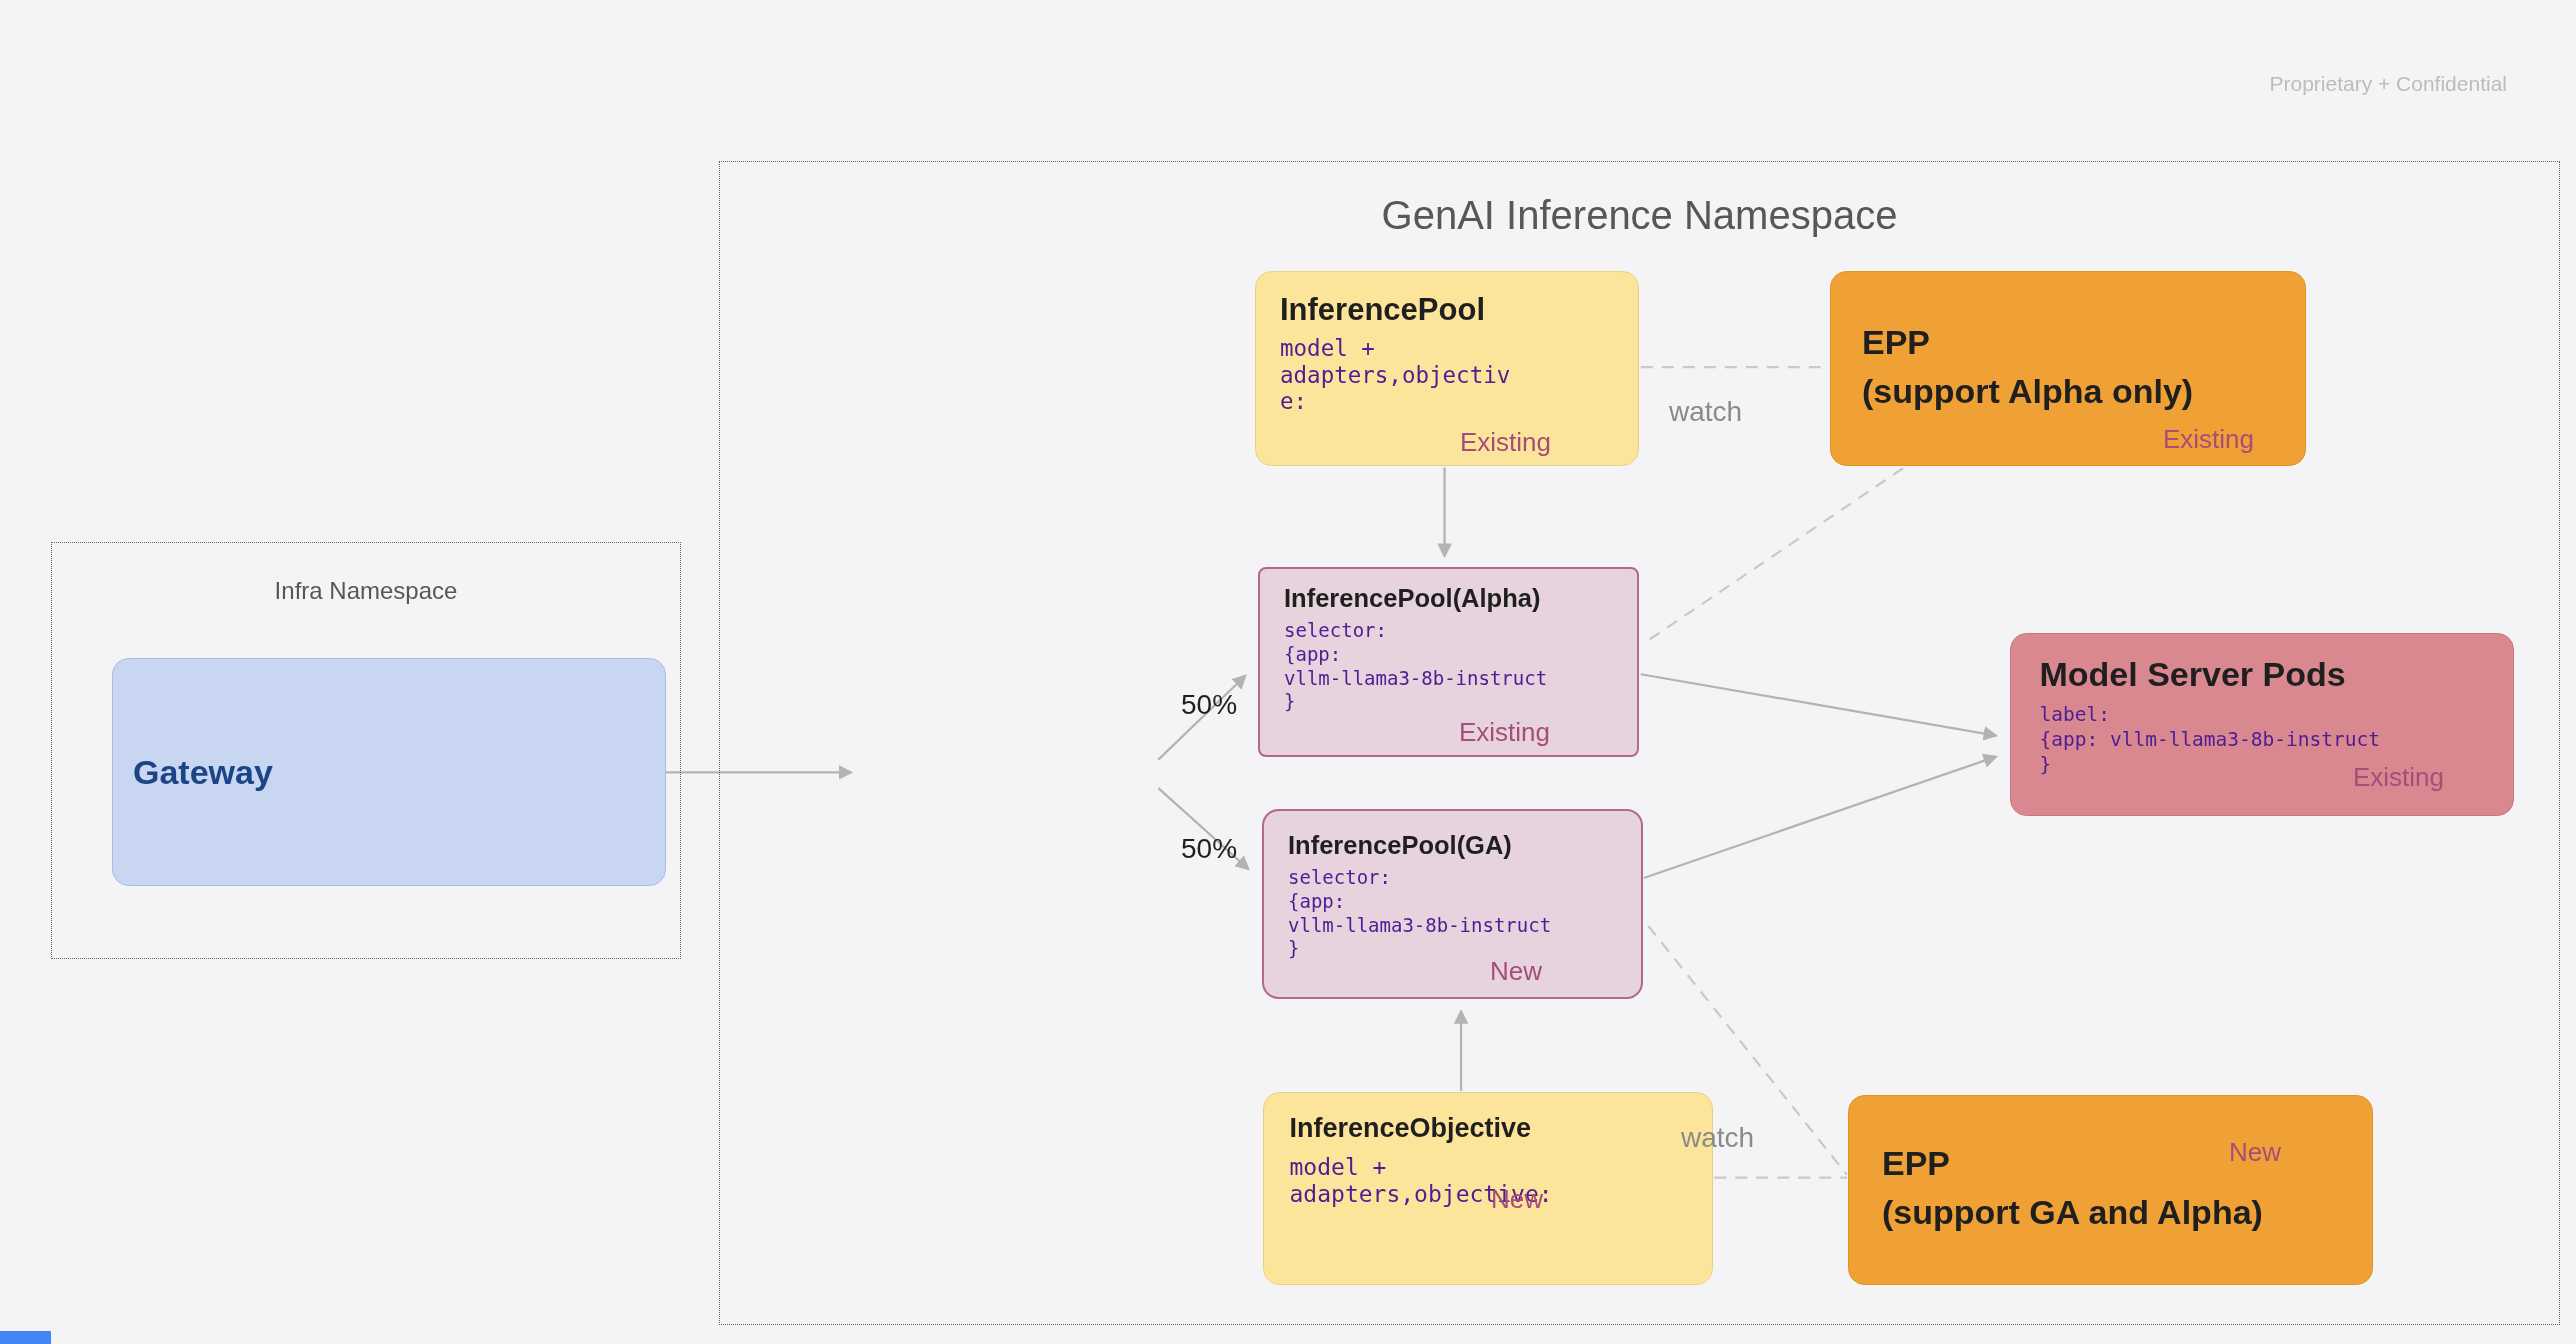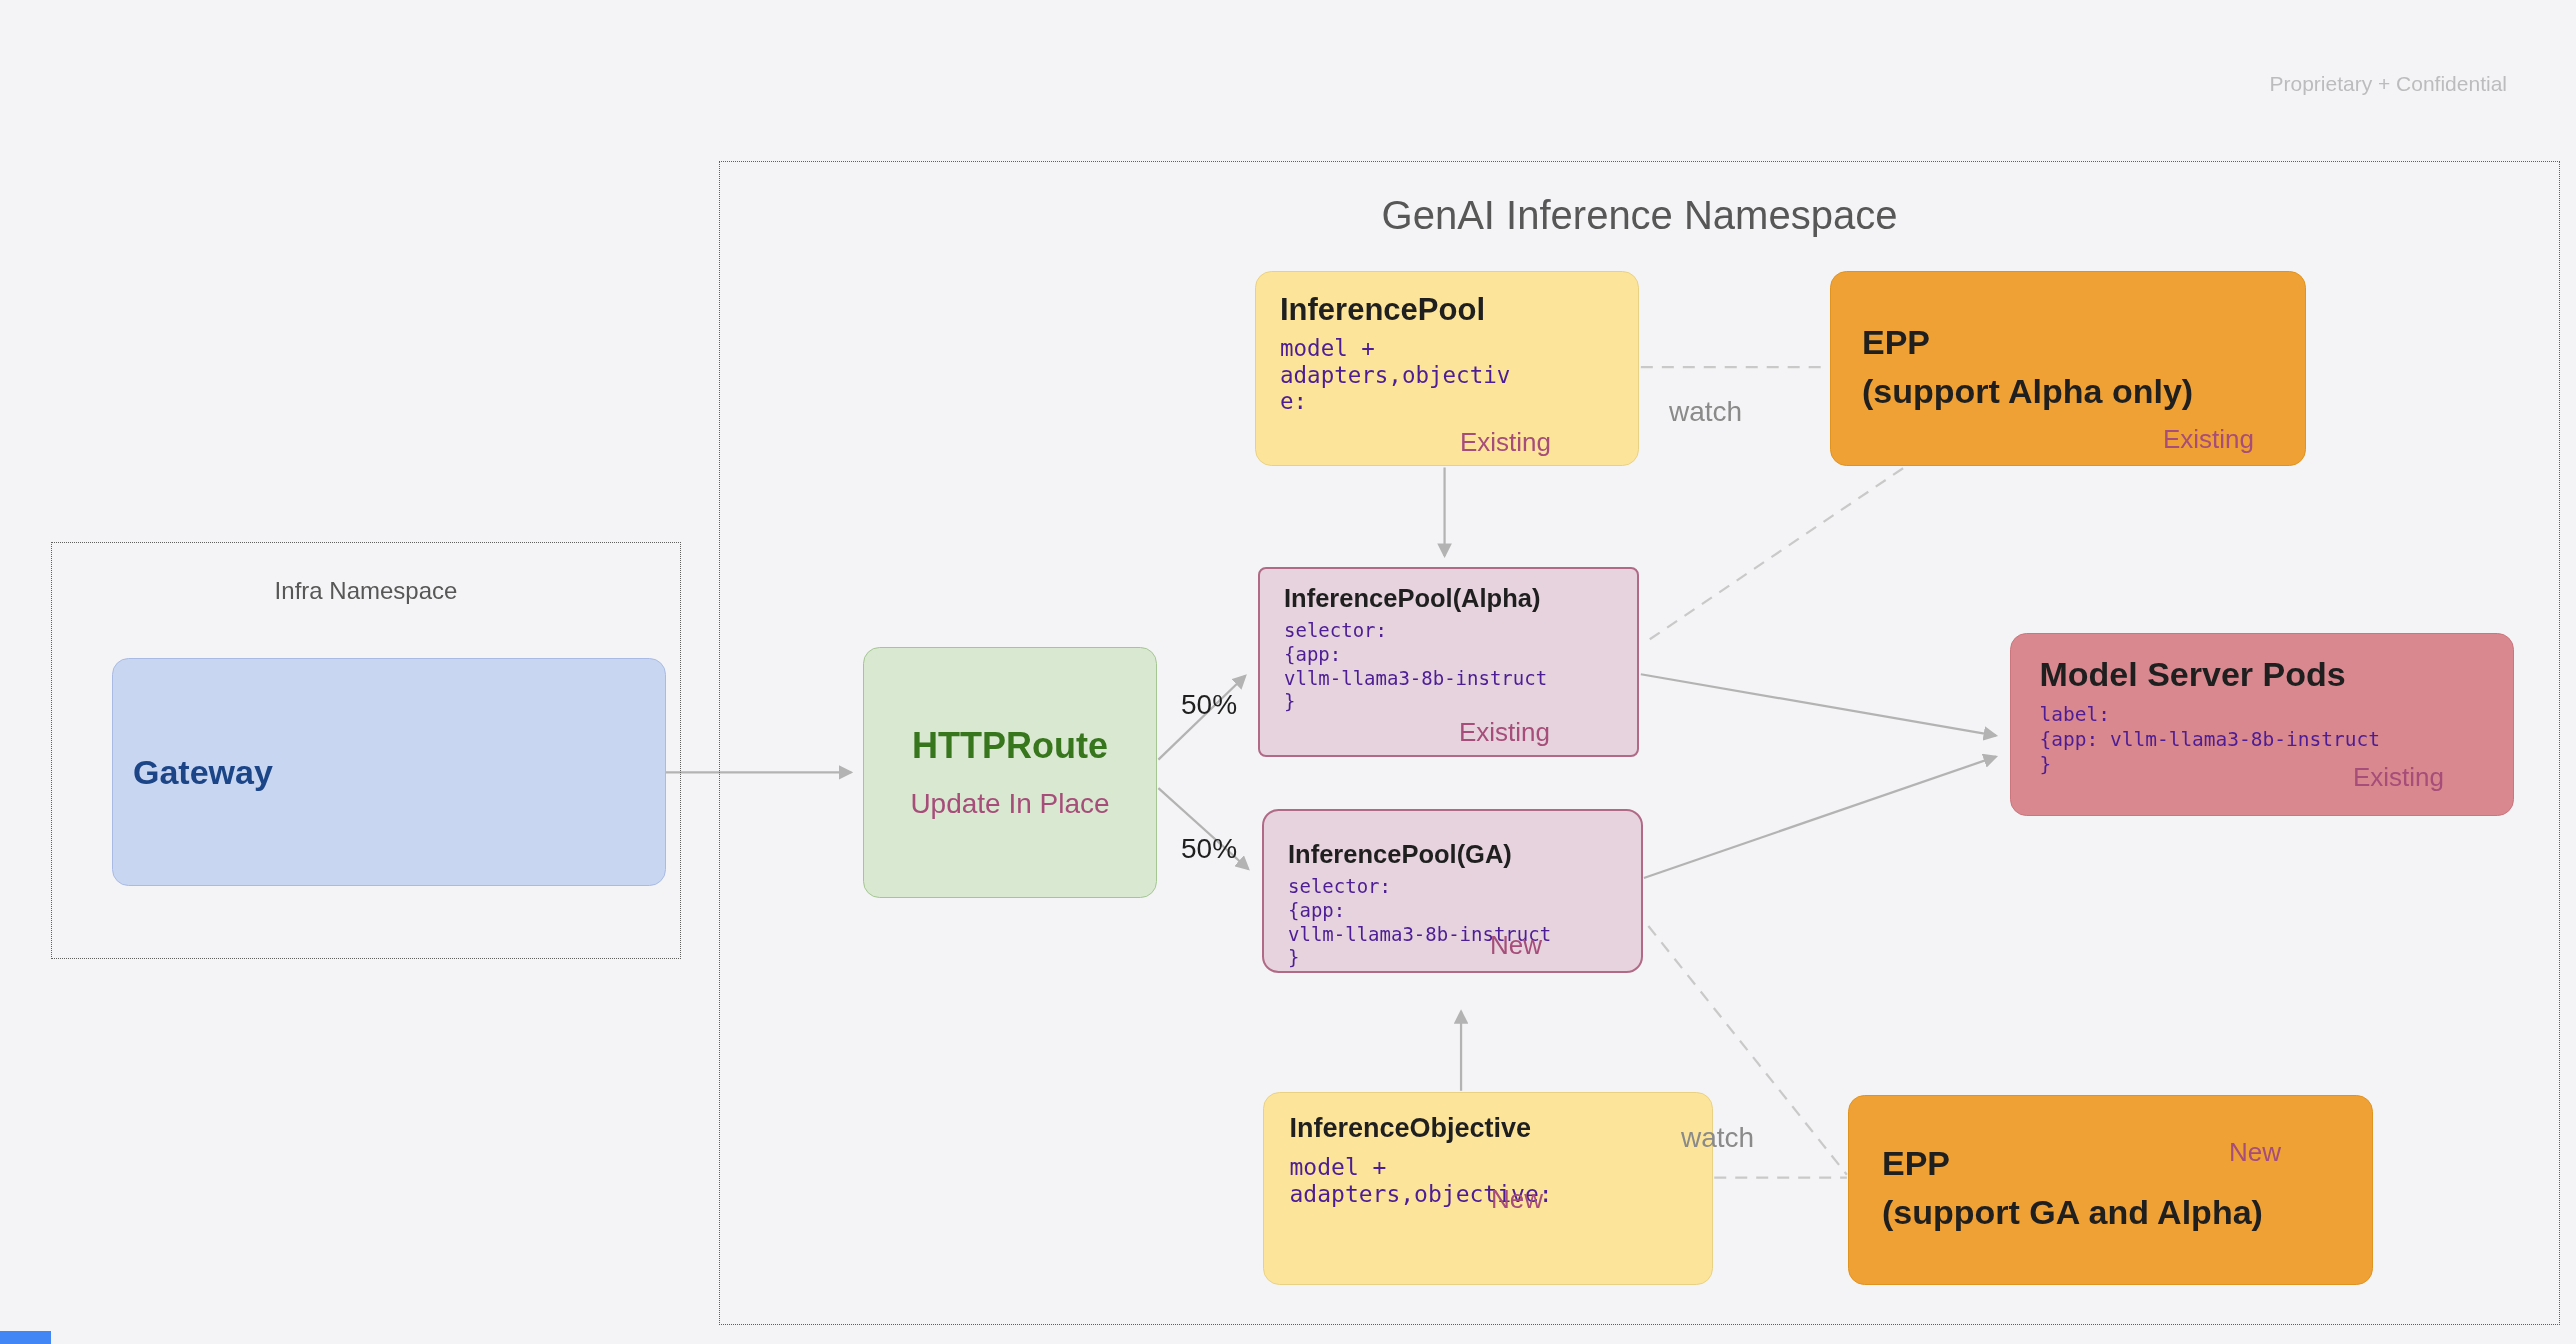--- a/index.html
+++ b/index.html
@@ -62,21 +62,21 @@
   .pods-node   { background: #d9888f; border: 1.5px solid #cb757d; }
 
   #inference-model { left: 1255px; top: 271px; width: 384px; height: 195px; padding: 19.5px 24px; }
   #inference-model .node-title { font-size: 31px; font-weight: bold; }
   #inference-model .node-code { font-size: 22.5px; margin-top: 7.5px; }
 
   #epp-alpha { left: 1830px; top: 271px; width: 476px; height: 195px; padding: 46px 31px; }
   .epp-title { font-size: 34px; font-weight: bold; line-height: 49px; }
 
   #pool-alpha { left: 1258px; top: 567px; width: 381px; height: 190px; padding: 15px 24px; border-radius: 8px; }
-  #pool-ga    { left: 1262px; top: 809px; width: 381px; height: 164px; padding: 29px 24px; }
+  #pool-ga    { left: 1262px; top: 809px; width: 381px; height: 190px; padding: 20px 24px; }
   .pool-node .node-title { font-size: 25.5px; font-weight: bold; }
   .pool-node .node-code { font-size: 19px; margin-top: 6px; line-height: 1.25; }
 
   #model-server-pods { left: 2010px; top: 633px; width: 504px; height: 183px; padding: 21px 28.5px; }
   #model-server-pods .node-title { font-size: 34px; font-weight: bold; }
   #model-server-pods .node-code { font-size: 19.5px; margin-top: 7.5px; line-height: 1.3; }
 
   #inference-objective { left: 1263px; top: 1092px; width: 450px; height: 193px; padding: 19.5px 25.5px; }
   #inference-objective .node-title { font-size: 27px; font-weight: bold; }
   #inference-objective .node-code { font-size: 23px; margin-top: 10.5px; }
@@ -159,24 +159,20 @@
   </div>
 
   <div id="infra-box" class="ns-box">
     <div class="ns-title">Infra Namespace</div>
   </div>
 
   <div id="gateway" class="node">
     <div class="node-title">Gateway</div>
   </div>
 
-  <div id="httproute" class="node">
-    <div class="node-title">HTTPRoute</div>
-    <div class="node-status">Update In Place</div>
-  </div>
 
   <div id="inference-model" class="node yellow-node">
     <div class="node-title">InferencePool</div>
     <div class="node-code">model +
 adapters,objectiv
 e:</div>
     <div class="badge">Existing</div>
   </div>
 
   <div id="epp-alpha" class="node orange-node">

